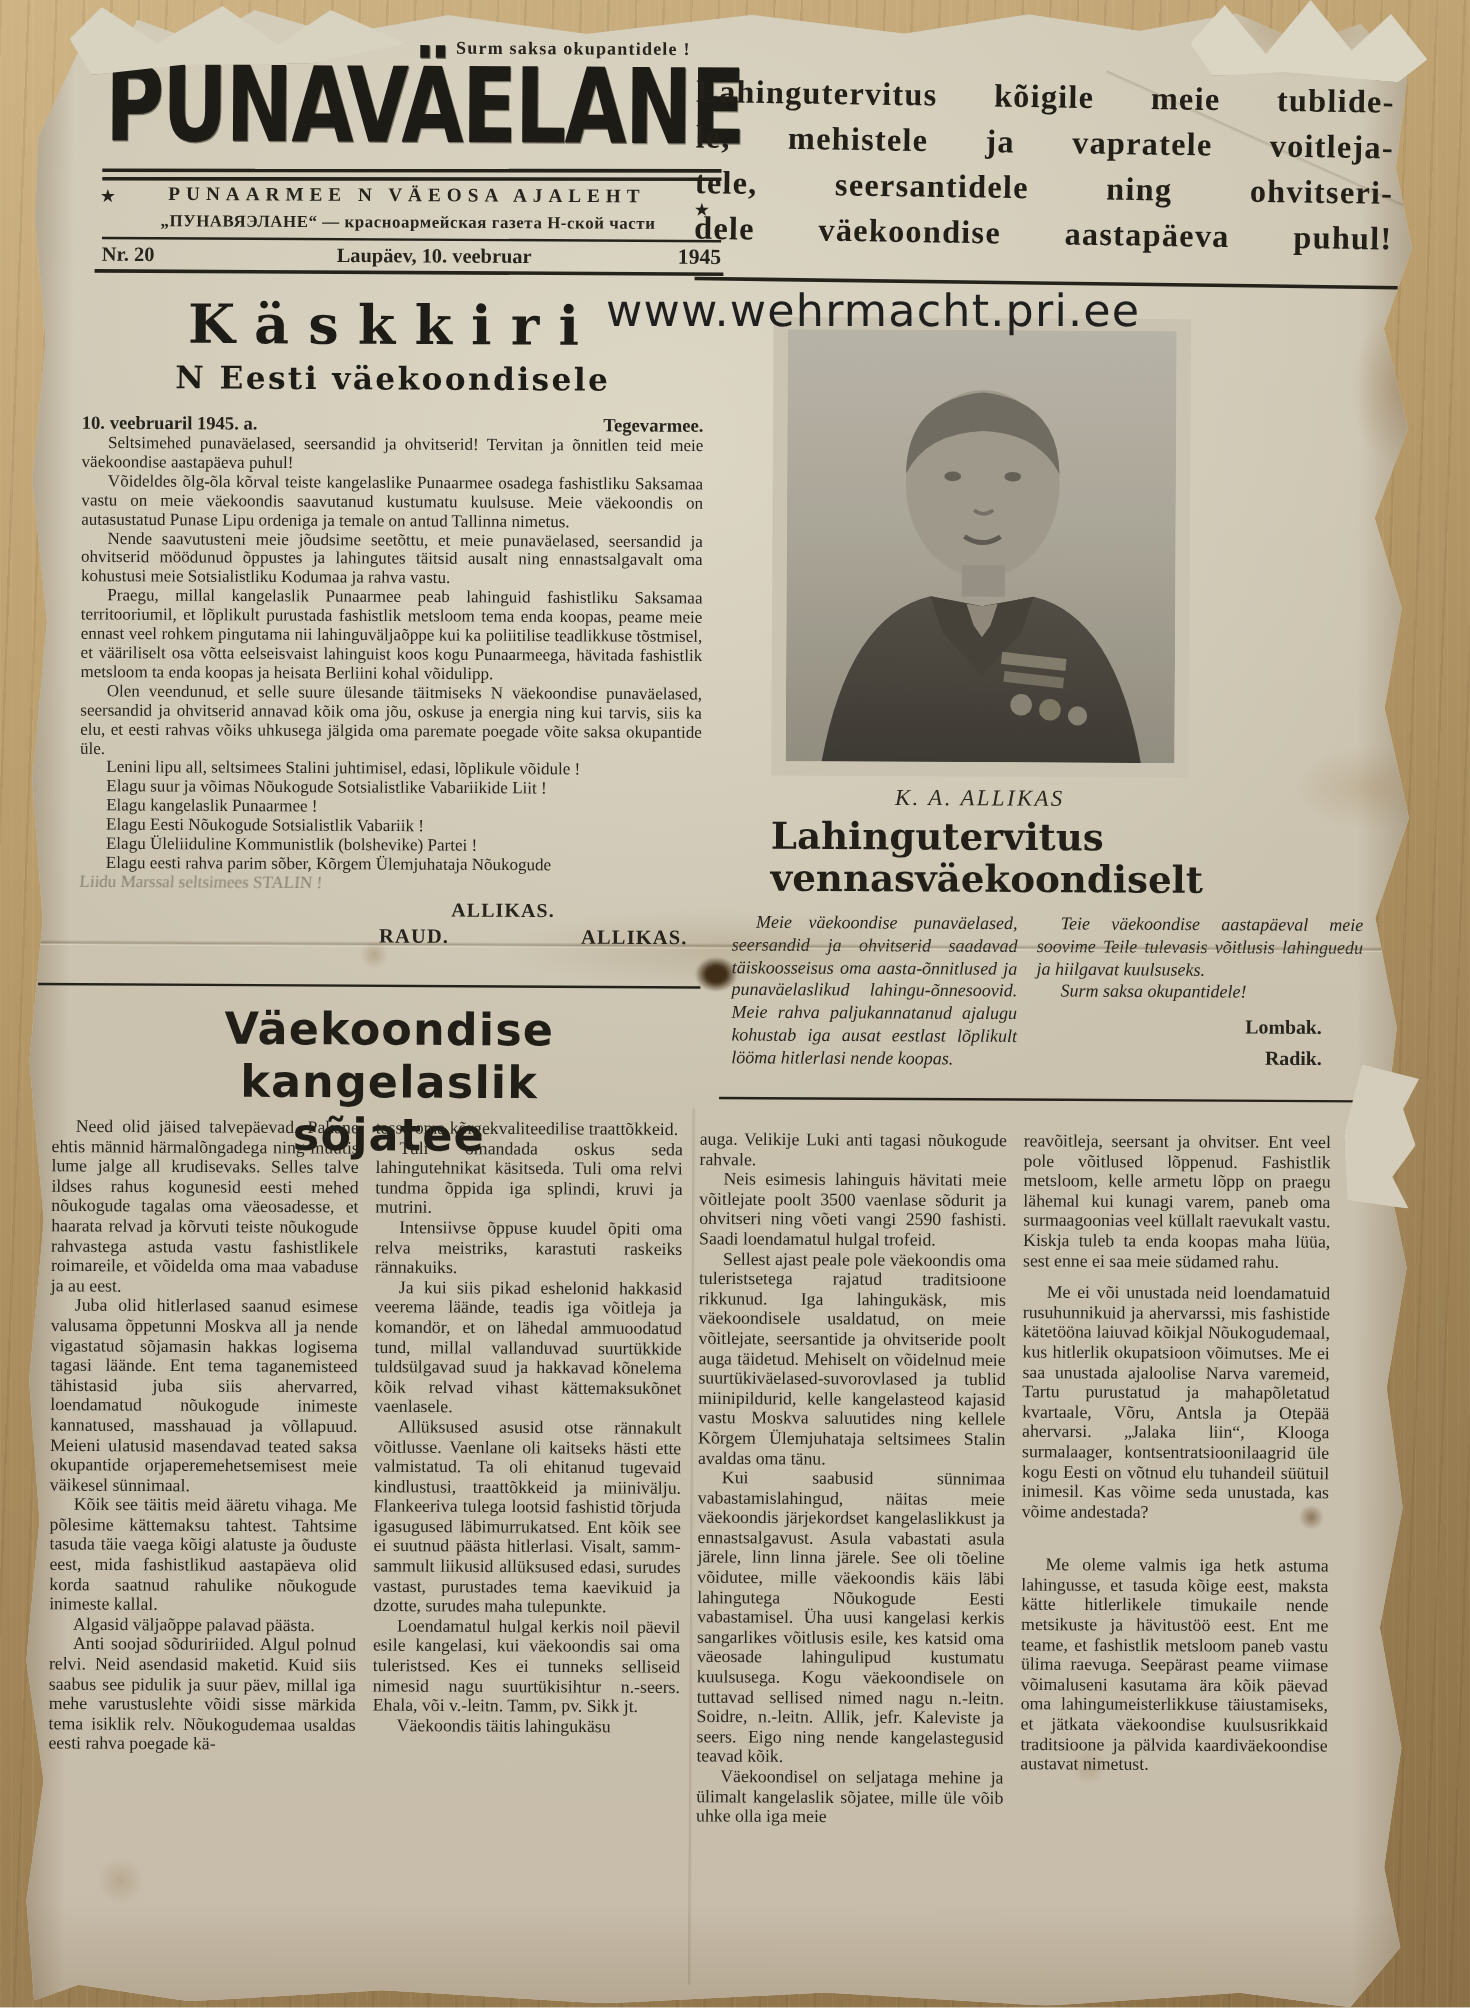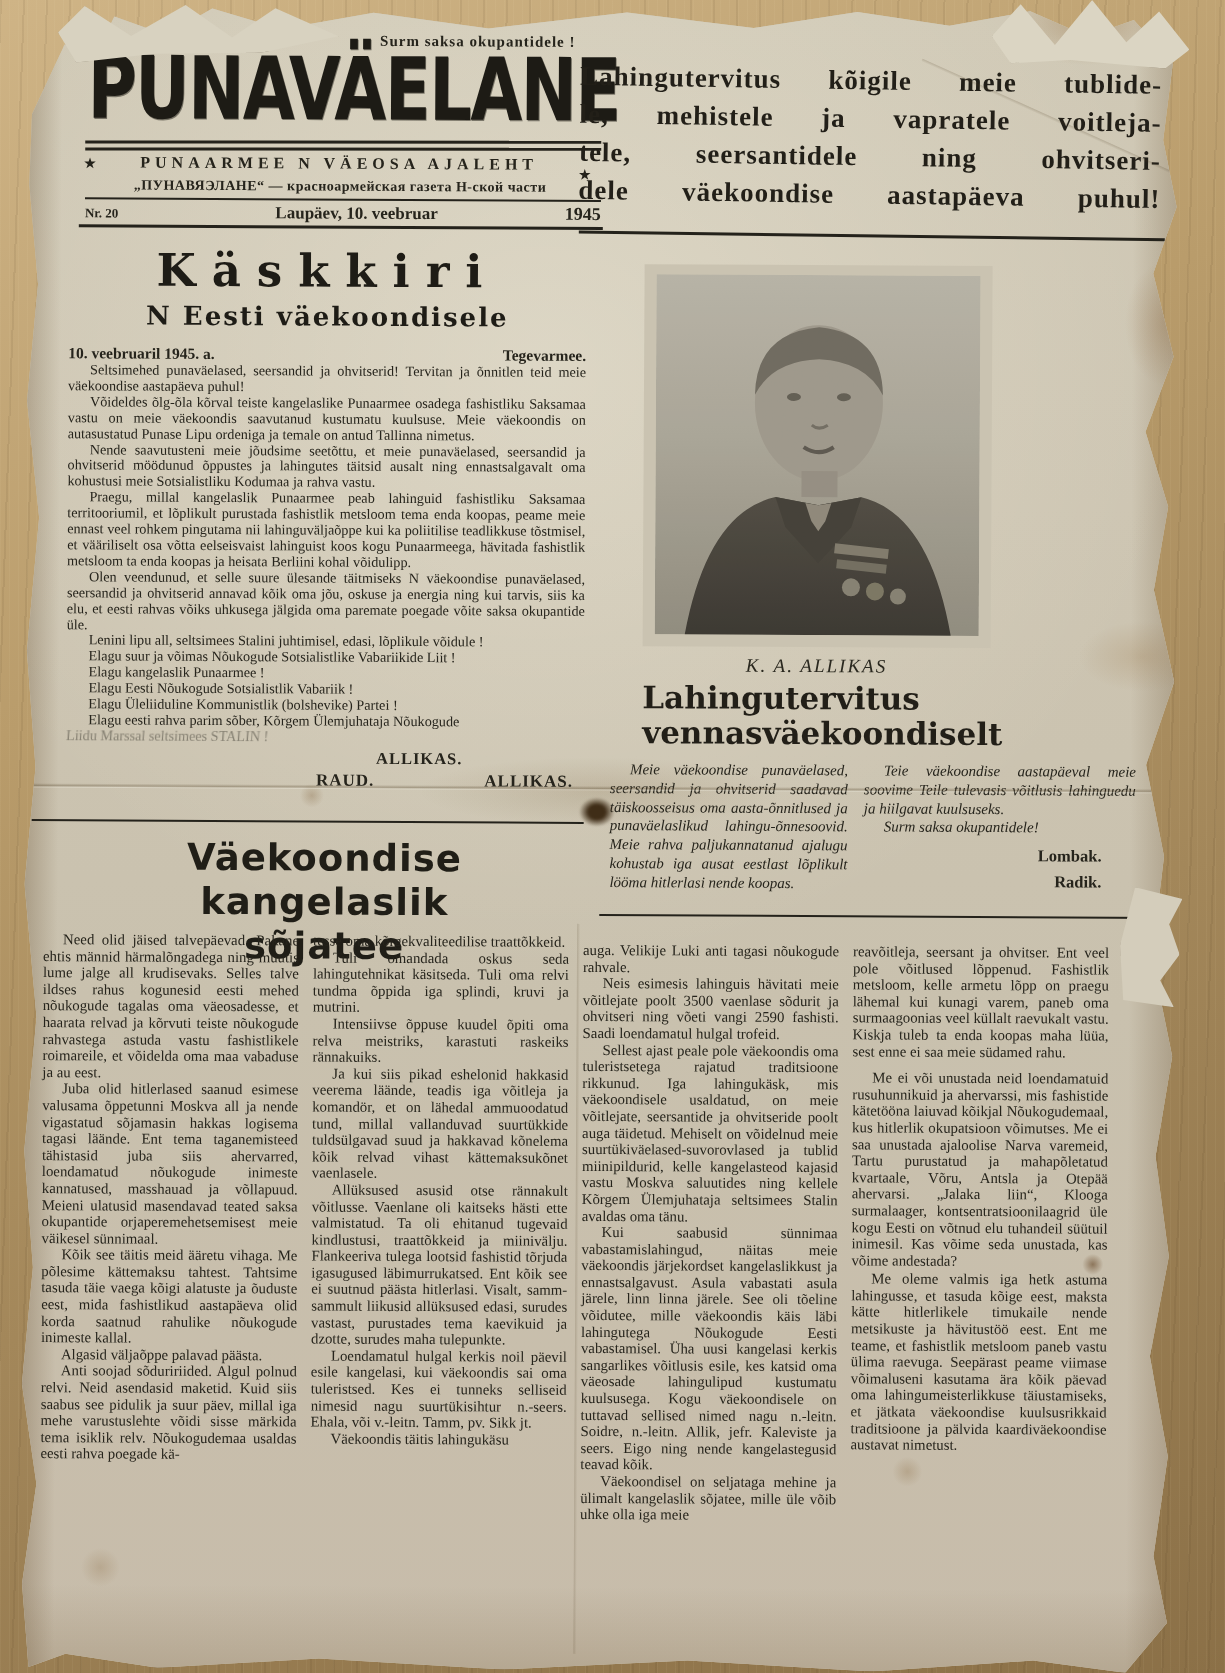--- a/index.html
+++ b/index.html
@@ -76,21 +76,21 @@
   .star{position:absolute;font-size:15px;color:#24221b;}
   .star-l{left:56px;top:153px;}
   .star-r{left:551px;top:162px;}
   .subtitle-est{position:absolute;left:82px;top:152px;width:460px;text-align:center;
     font-weight:bold;font-size:16px;letter-spacing:5px;}
   .subtitle-rus{position:absolute;left:62px;top:176px;width:502px;text-align:center;
     font-weight:bold;font-size:14px;letter-spacing:.5px;}
   .rule-t3{left:58px;top:196px;width:516px;height:2px;}
   .issue-row{position:absolute;left:58px;top:200px;width:516px;display:flex;
     justify-content:space-between;align-items:baseline;font-weight:bold;}
-  .issue-no{font-size:13px;}
+  .issue-no{font-size:17px;}
   .issue-date{font-size:17px;margin-left:30px;}
   .issue-year{font-size:18px;text-align:center;}
   .rule-t4{left:52px;top:223px;width:524px;height:3px;}
 
   
   .banner{position:absolute;left:552px;top:56px;width:582px;transform:rotate(.6deg);
     font-weight:bold;font-size:27px;line-height:38px;color:#221f18;}
   .banner div{text-align:justify;text-align-last:justify;letter-spacing:1px;}
   .rule-banner{left:552px;top:229px;width:586px;height:3px;transform:rotate(.45deg);}
 
@@ -137,21 +137,21 @@
   .a3-headline{position:absolute;left:42px;top:834px;width:518px;text-align:center;
     font-family:"DejaVu Sans", sans-serif;font-weight:bold;font-size:37px;line-height:44px;
     color:#201e17;letter-spacing:1px;}
   .col{position:absolute;width:256px;}
   .col p{margin:0;font-size:14.8px;line-height:16.6px;text-align:justify;text-indent:20px;}
   .col.cont p:first-child{text-indent:0;}
   .col1{left:20px;top:930px;}
   .col2{left:290px;top:930px;}
   .col3{left:560px;top:938px;}
   .col4{left:830px;top:938px;}
-  .col4 p:nth-child(3){margin-top:2px;}
+  .col4 p:nth-child(3){margin-top:28px;}
   .col4 p:nth-child(2){margin-top:10px;}
 </style>
 </head>
 <body>
 
 <div class="page">
 
   <div class="paper ink">
 
     <div class="slogan">Surm saksa okupantidele !</div>
@@ -306,13 +306,14 @@
     <div class="crease-h"></div>
     <div class="crease-v"></div>
     <div class="crease-d"></div>
     <div class="hole"></div>
   </div>
 
   <div class="flap flap1"></div>
   <div class="flap flap2"></div>
   <div class="flap flap3"></div>
 
+  <div class="watermark">www.wehrmacht.pri.ee</div>
 </div>
 
 </body></html>

